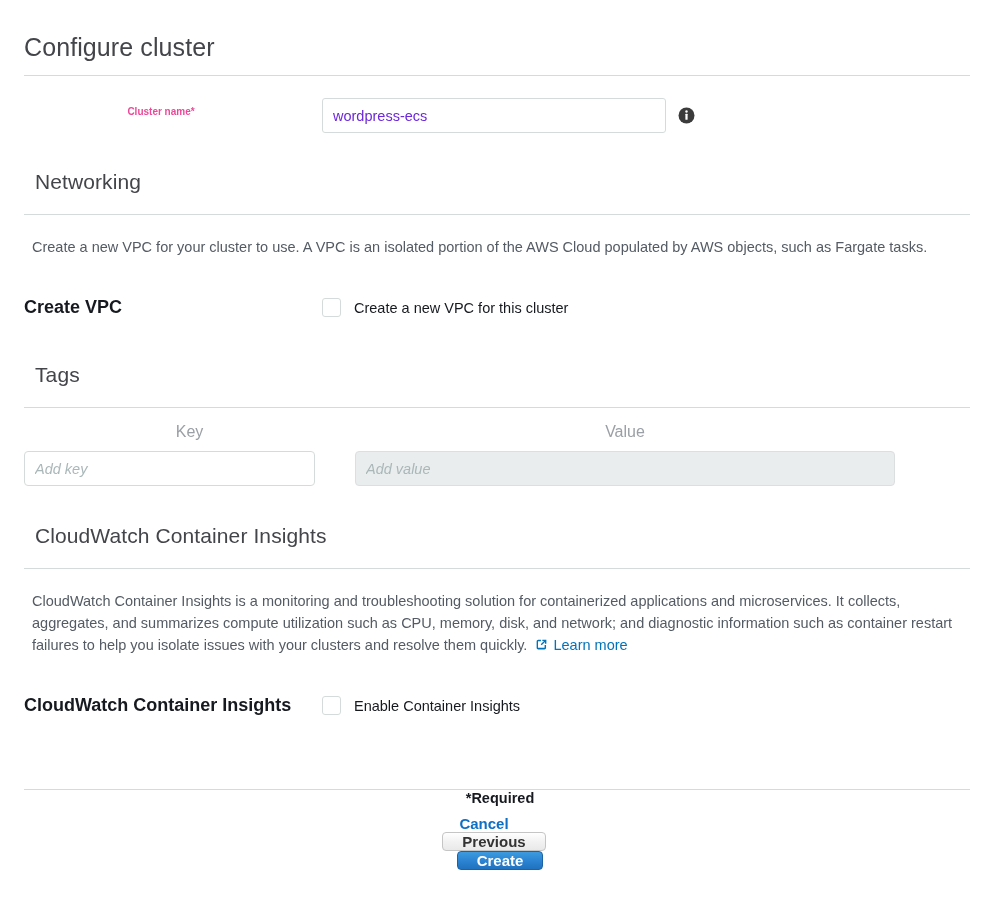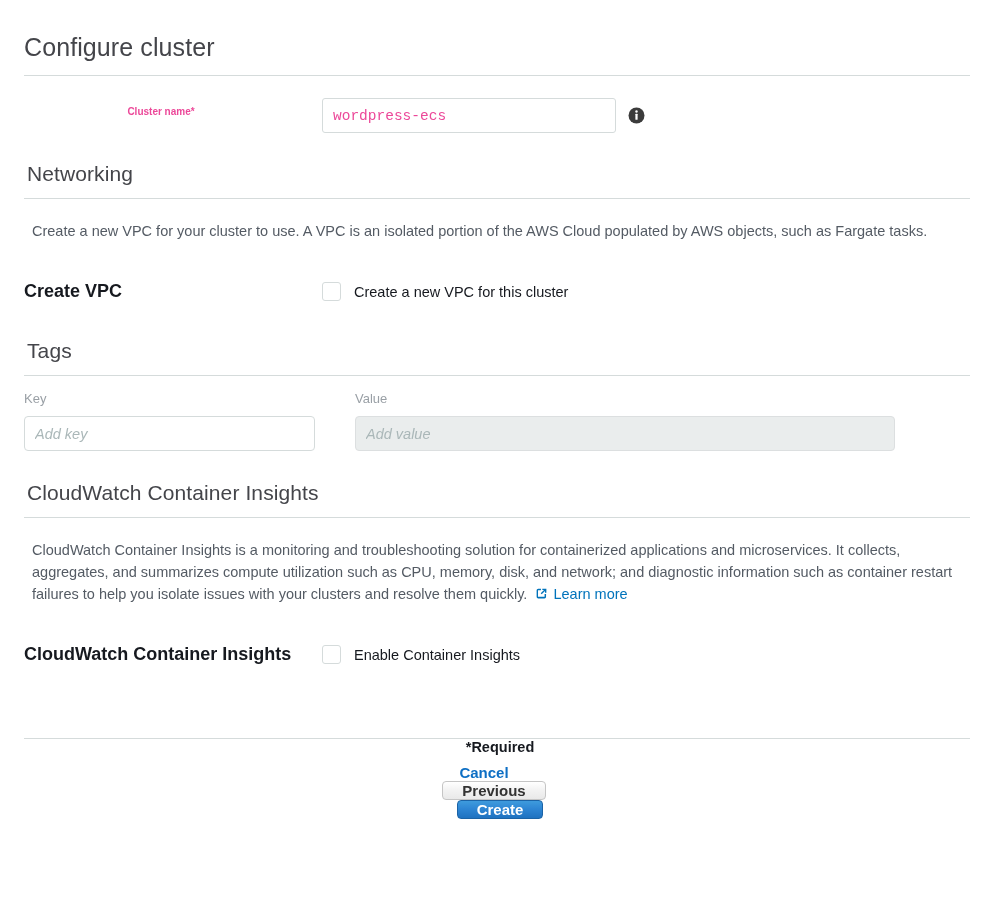--- a/index.html
+++ b/index.html
@@ -31,21 +31,21 @@
     color: #44454a;
     letter-spacing: 0.1px;
   }
   .rule {
     height: 1px;
     background: #d5dbdb;
     margin: 0 37px 0 24px;
   }
 
   .section-title {
-    margin: 3px;
+    margin: 11px;
     padding: 0 0 9px 24px;
     font-size: 21px;
     font-weight: 400;
     color: #44454a;
     letter-spacing: 0.1px;
   }
 
   .section-desc {
     margin: 8px;
     padding: 13px 37px 0 24px;
@@ -67,29 +67,29 @@
     padding-right: 24px;
     padding-top: 8px;
     font-size: 10px;
     font-weight: bold;
     color: #ec4899;
     flex: 0 0 auto;
   }
 
   .text-input {
     box-sizing: border-box;
-    width: 294px;
+    width: 344px;
     height: 35px;
     padding: 0 10px;
     border: 1px solid #d5dbdb;
     border-radius: 3px;
     background: #ffffff;
-    font-family: Liberation Mono, monospace;
-    font-size: 14.5px;
-    color: #ec4899;
+    font-family: Liberation Sans, sans-serif;
+    font-size: 14.5px;
+    color: #6d28d9;
     outline: none;
   }
   .text-input::placeholder {
     color: #aab7b8;
     font-style: italic;
   }
 
   .info-icon {
     width: 17px;
     height: 17px;
@@ -137,23 +137,24 @@
 
   
   .tags-grid {
     display: flex;
     padding-left: 24px;
   }
   .tag-col-key { width: 331px; flex: 0 0 auto; }
   .tag-col-val { width: 540px; flex: 0 0 auto; }
 
   .tag-head {
-    font-size: 13px;
+    font-size: 16px;
     color: #9aa0a6;
     padding-bottom: 10px;
+    text-align: center;
   }
   .tag-input {
     box-sizing: border-box;
     height: 35px;
     padding: 0 10px;
     border: 1px solid #d5dbdb;
     border-radius: 4px;
     font-family: "Liberation Sans", sans-serif;
     font-size: 14.5px;
     color: #16191f;

